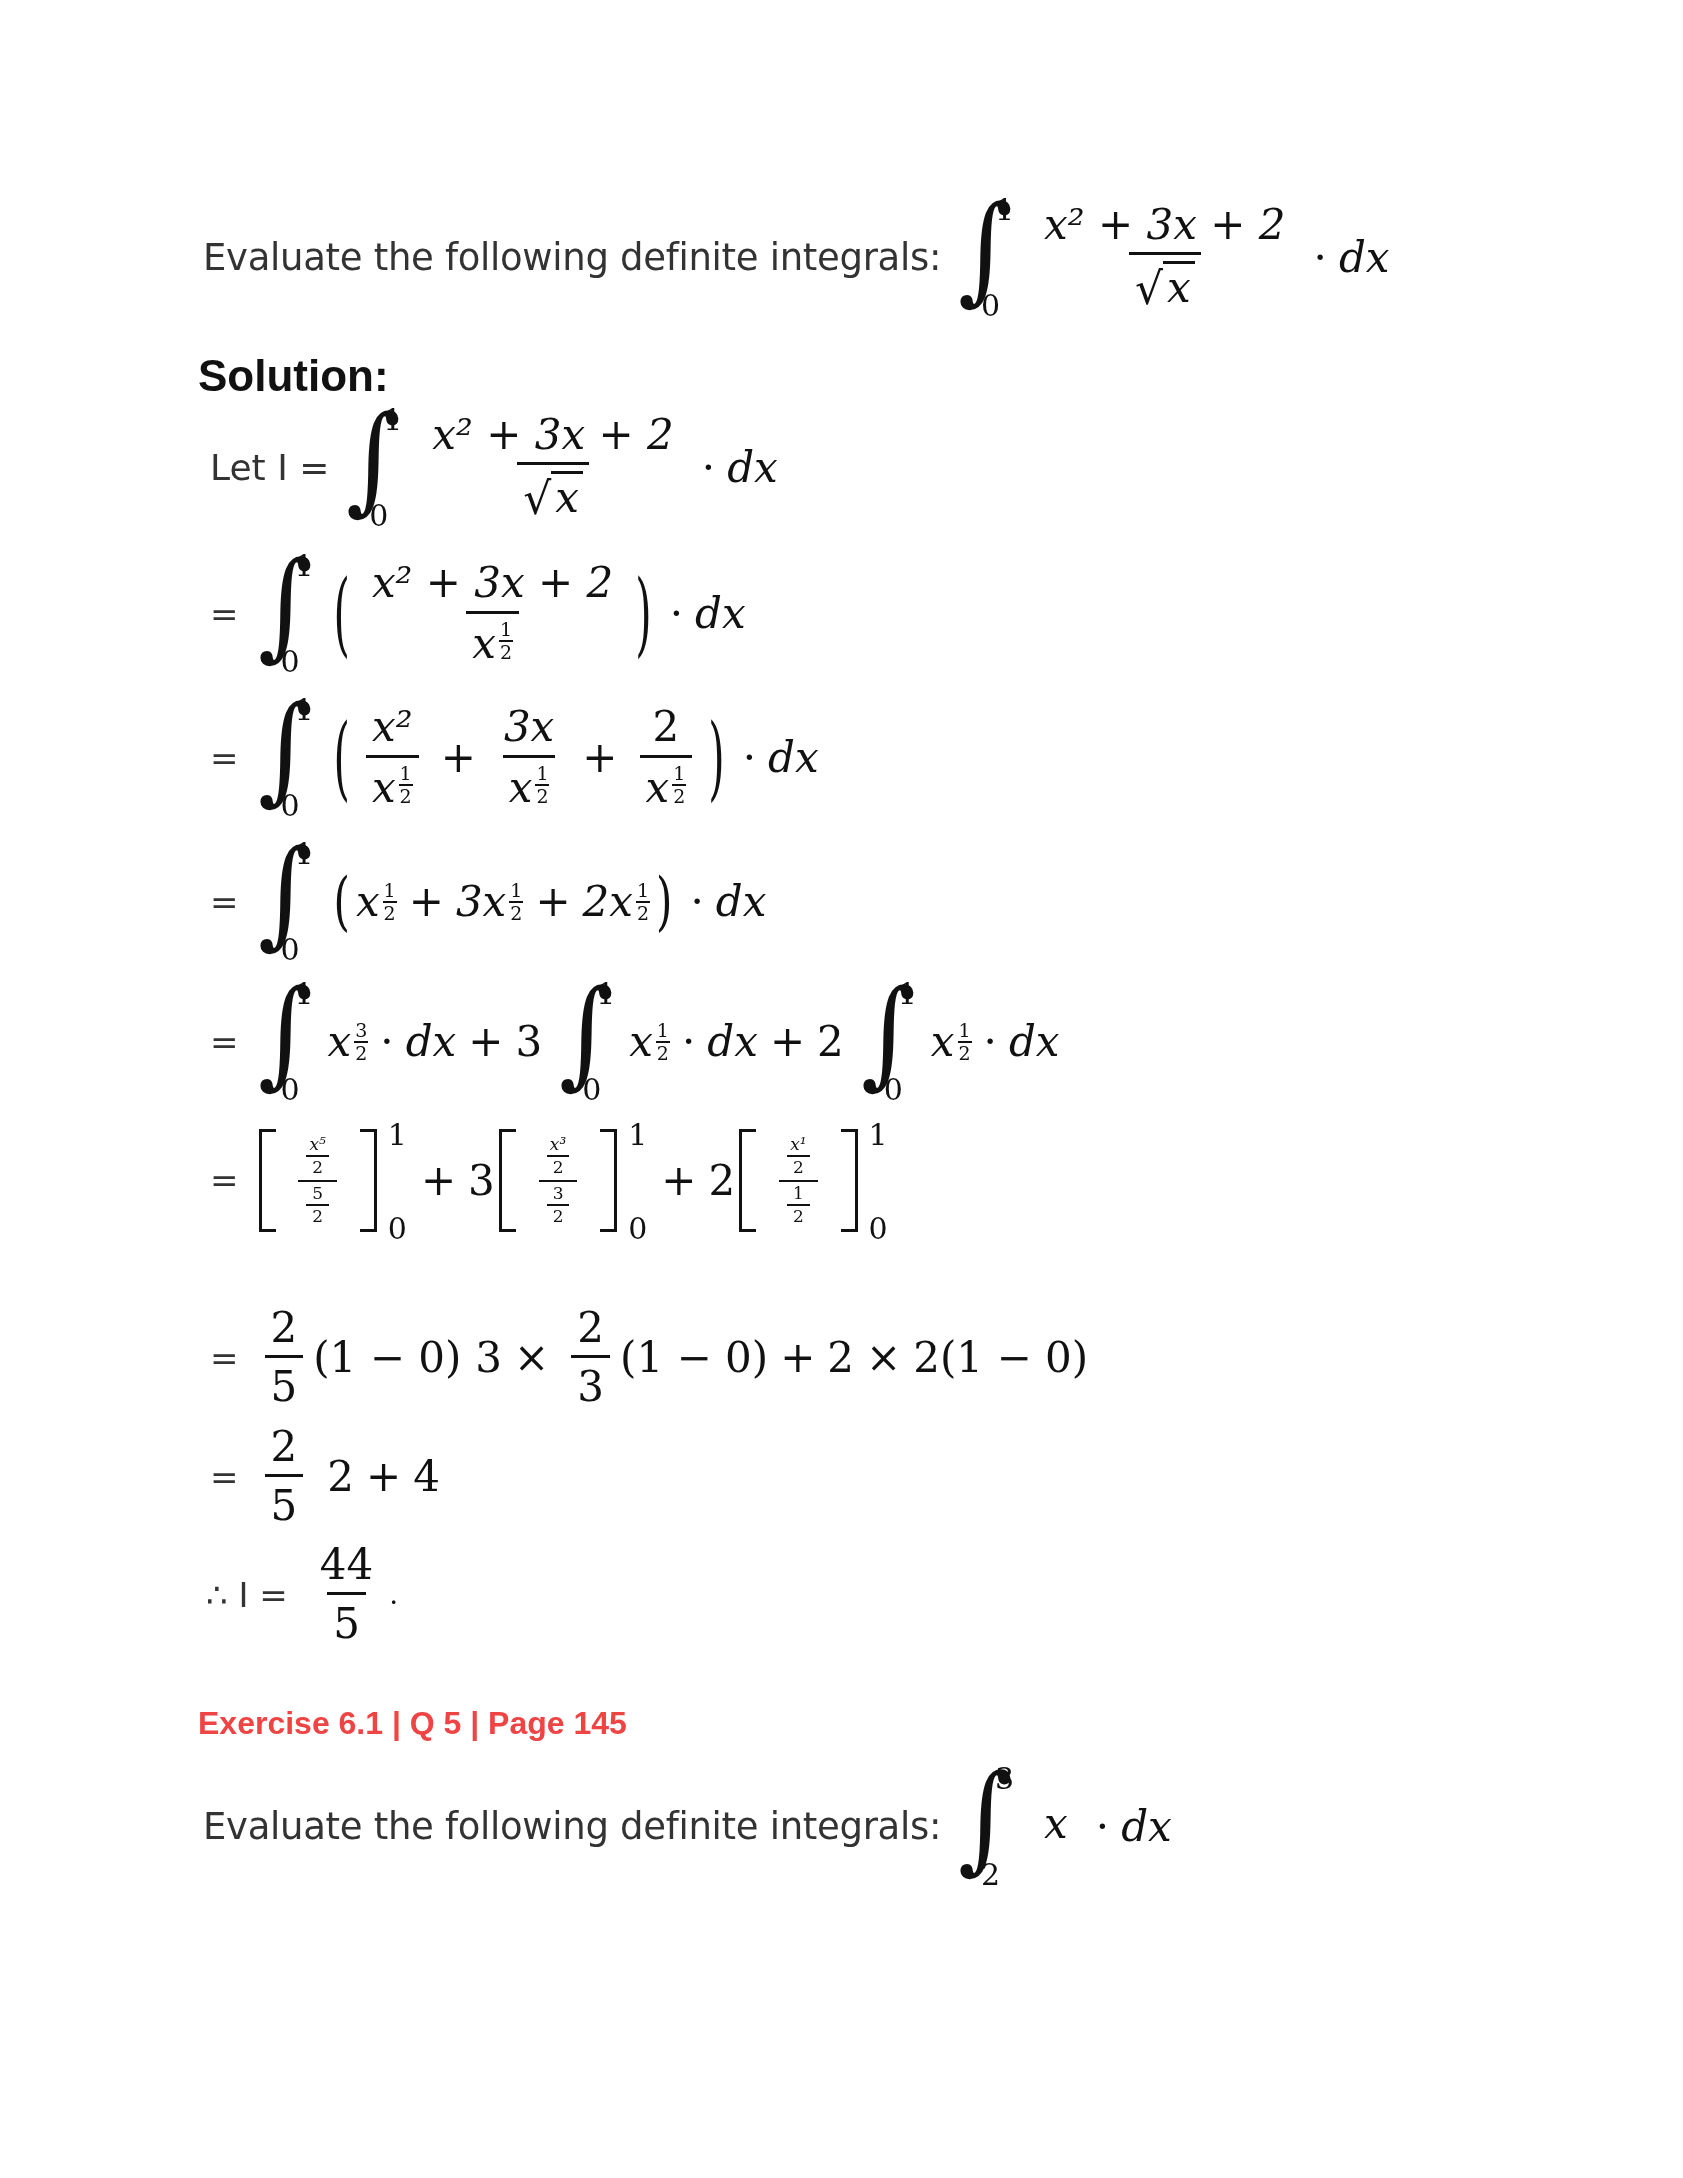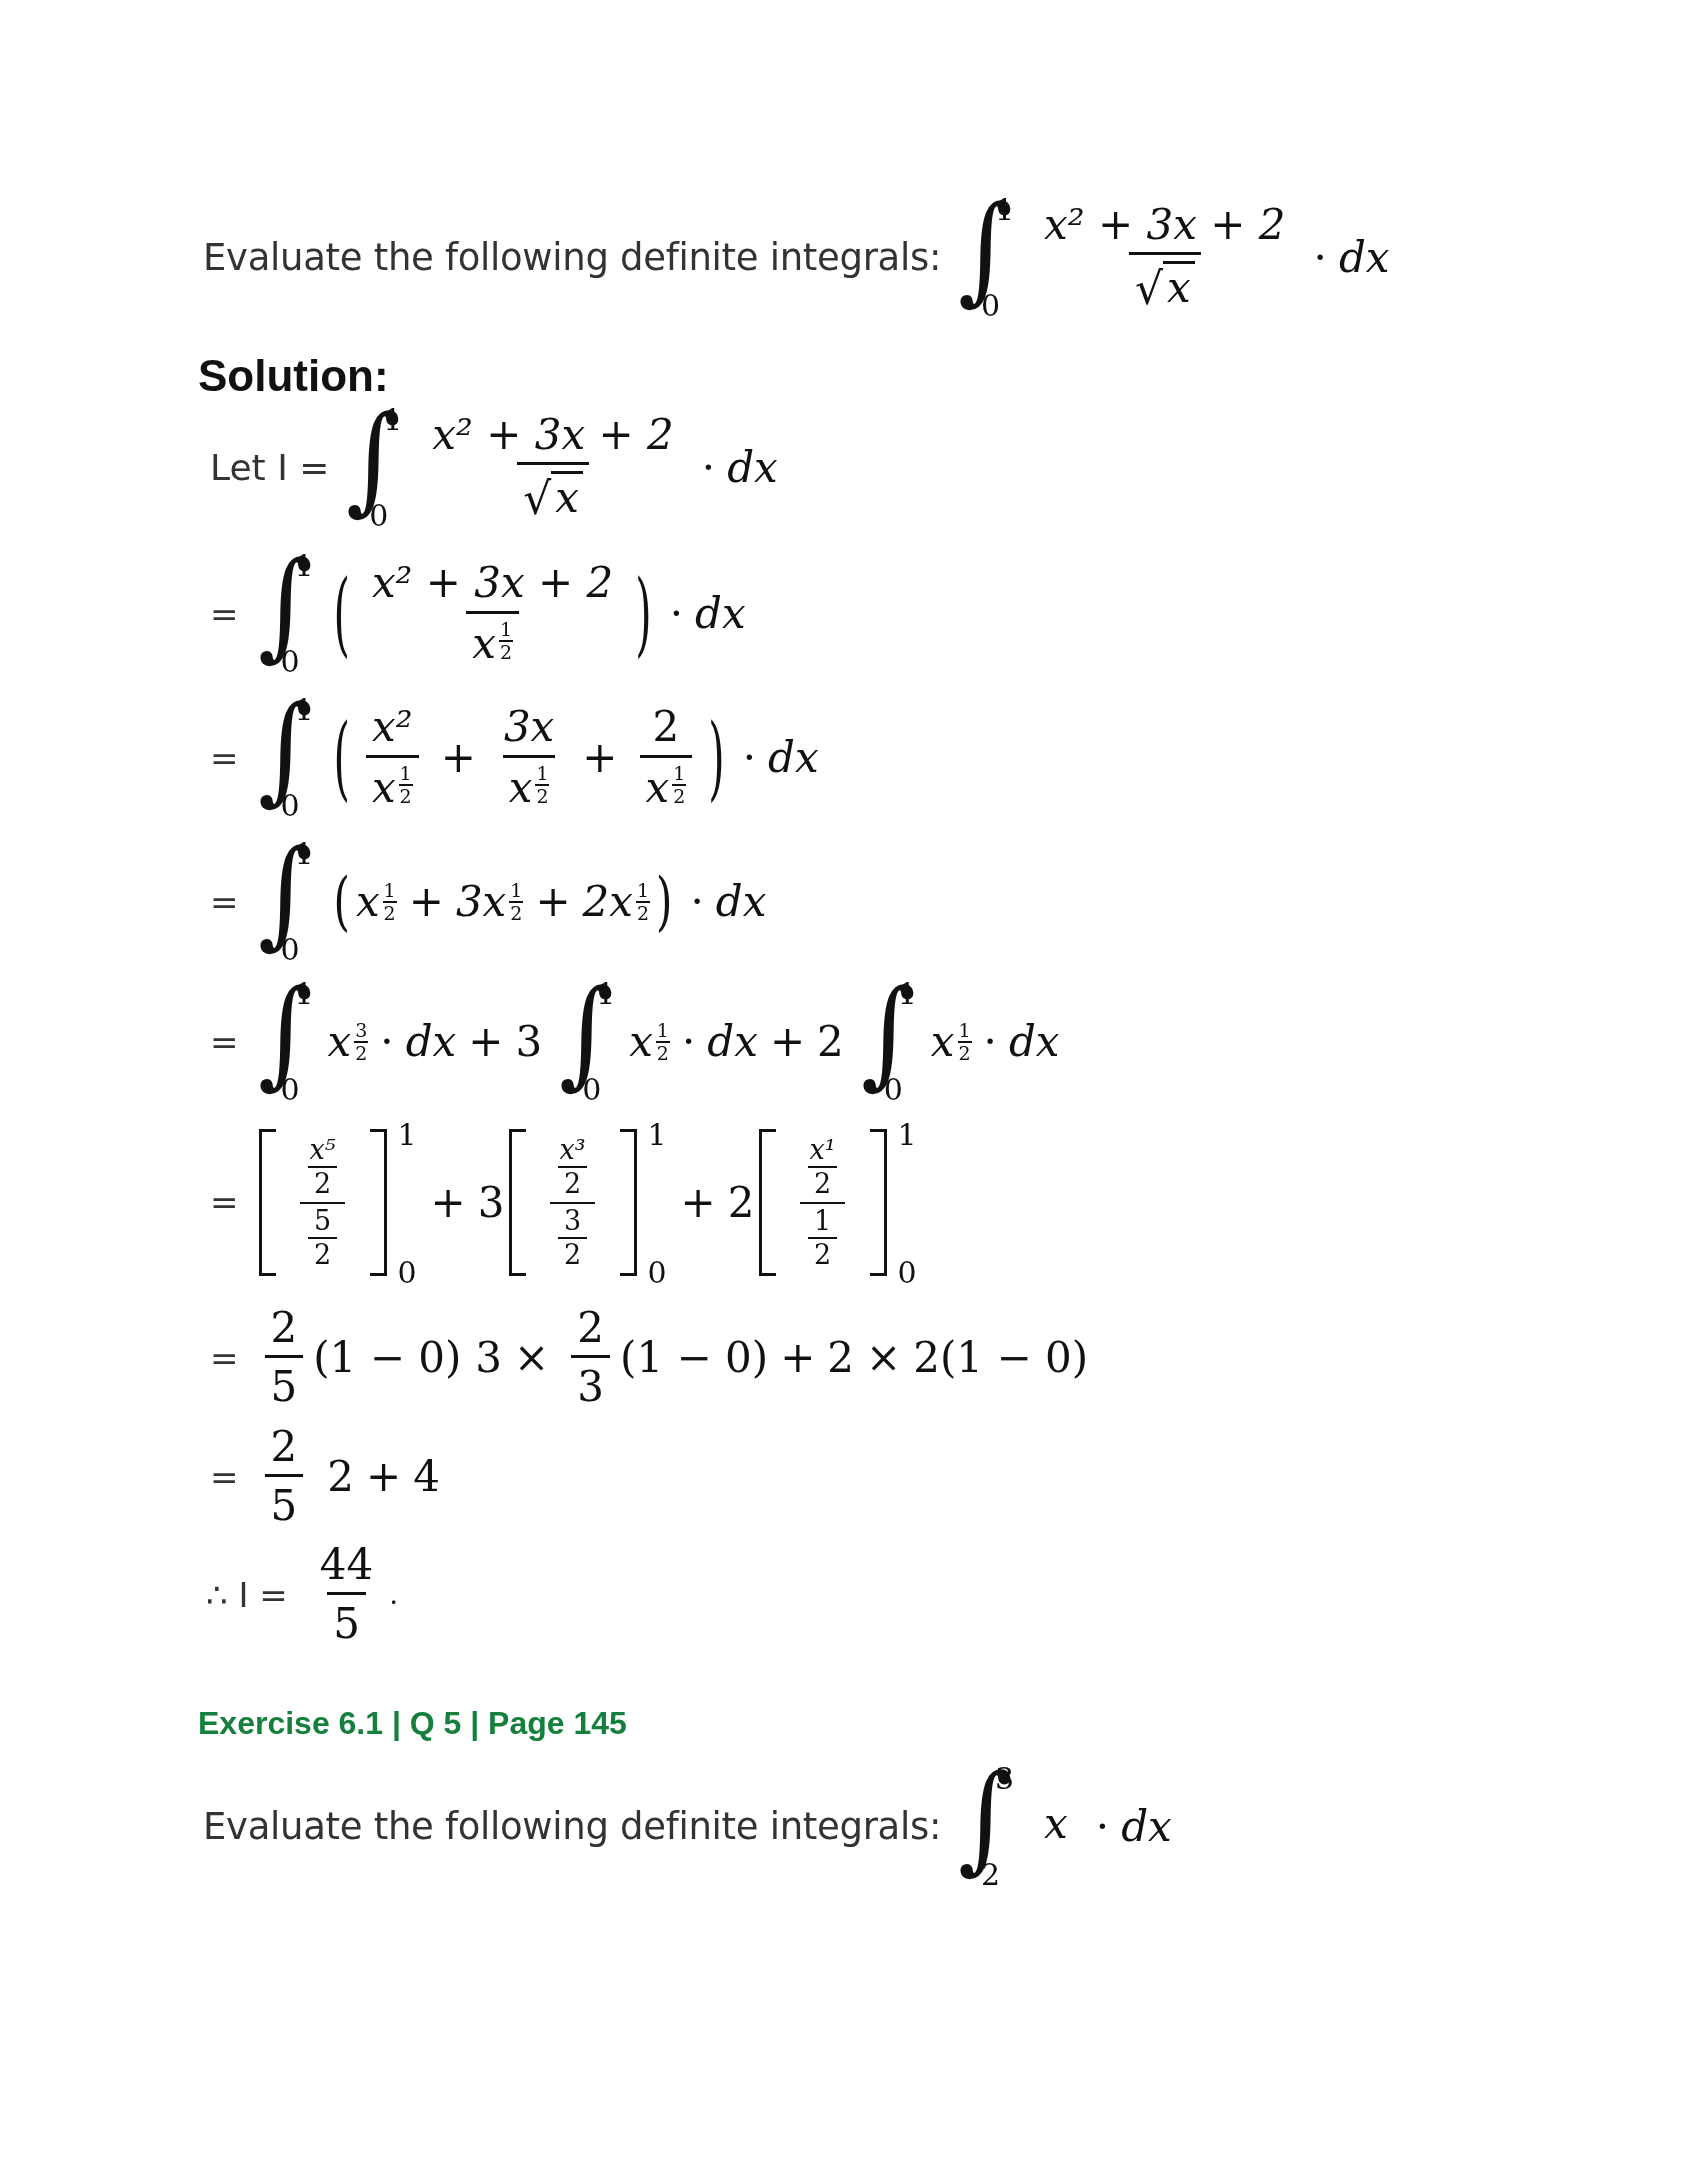--- a/index.html
+++ b/index.html
@@ -3,40 +3,40 @@
 <meta charset="utf-8">
 <style>
   html, body { margin: 0; padding: 0; background: #ffffff; }
   body { width: 1683px; height: 2178px; position: relative; overflow: hidden;
          font-family: "Liberation Sans", sans-serif; color: #111; }
 
   .row { position: absolute; left: 0; display: flex; align-items: center; }
 
   .q-text { font-family: "DejaVu Sans", sans-serif; font-size: 37px; color: #333; letter-spacing: -0.3px; }
   .sol-label { font-family: "Liberation Sans", sans-serif; font-weight: bold; font-size: 44px; color: #111; }
-  .ex-head { font-family: "Liberation Sans", sans-serif; font-weight: bold; font-size: 32px; color: #15803d; }
+  .ex-head { font-family: "Liberation Sans", sans-serif; font-weight: bold; font-size: 32px; color: #ef4444; }
 
   .m { font-family: "DejaVu Serif", serif; font-size: 42px; color: #111; display: inline-flex; align-items: center; }
   .mi { font-style: italic; }
   .plain { font-family: "DejaVu Sans", sans-serif; font-size: 36px; color: #333; margin-right: 14px; }
   .eq { font-family: "DejaVu Sans", sans-serif; font-size: 34px; color: #333; margin-right: 16px; }
 
   
   .int { position: relative; display: inline-block; width: 65px; height: 119px; margin-right: 8px; }
   .int .sign { position: absolute; left: 0; top: -8px; font-family: "DejaVu Serif", serif; font-size: 117px; line-height: 1; transform: scaleX(0.9); }
   .int .up { position: absolute; left: 40px; top: -6px; font-size: 30px; font-family: "DejaVu Serif", serif; }
   .int .lo { position: absolute; left: 26px; bottom: -6px; font-size: 30px; font-family: "DejaVu Serif", serif; }
 
   
   .frac { display: inline-flex; flex-direction: column; align-items: center; vertical-align: middle; margin: 0 10px; }
   .frac .num { padding: 0 6px 4px; line-height: 1.1; white-space: nowrap; }
   .frac .den { padding: 6px 6px 0; border-top: 3px solid #111; line-height: 1.1; white-space: nowrap; }
   .frac.sm { font-size: 26px; margin: 0 4px; }
   .frac.sm .den { border-top-width: 2px; padding-top: 2px; }
-  .frac.xs { font-size: 27px; margin: 0 2px; }
+  .frac.xs { font-size: 17px; margin: 0 2px; }
   .frac.xs .den { border-top-width: 2px; padding-top: 1px; }
   .frac.xs .num { padding-bottom: 1px; }
   .expfrac { display: inline-flex; flex-direction: column; align-items: center; font-size: 19px; vertical-align: 22px; margin-left: 3px; line-height: 1; }
   .expfrac .t { border-bottom: 2px solid #111; padding: 0 1px 1px; }
   .expfrac .b { padding-top: 1px; }
 
   .paren { font-family: "DejaVu Serif", serif; font-weight: 200; display: inline-block; transform: scaleY(2.2); margin: 0 6px; font-size: 42px; }
   .bracket-wrap { display: inline-flex; align-items: stretch; position: relative; margin: 0 4px; }
   .bracket { width: 14px; border: 3px solid #111; }
   .bracket.l { border-right: none; }

